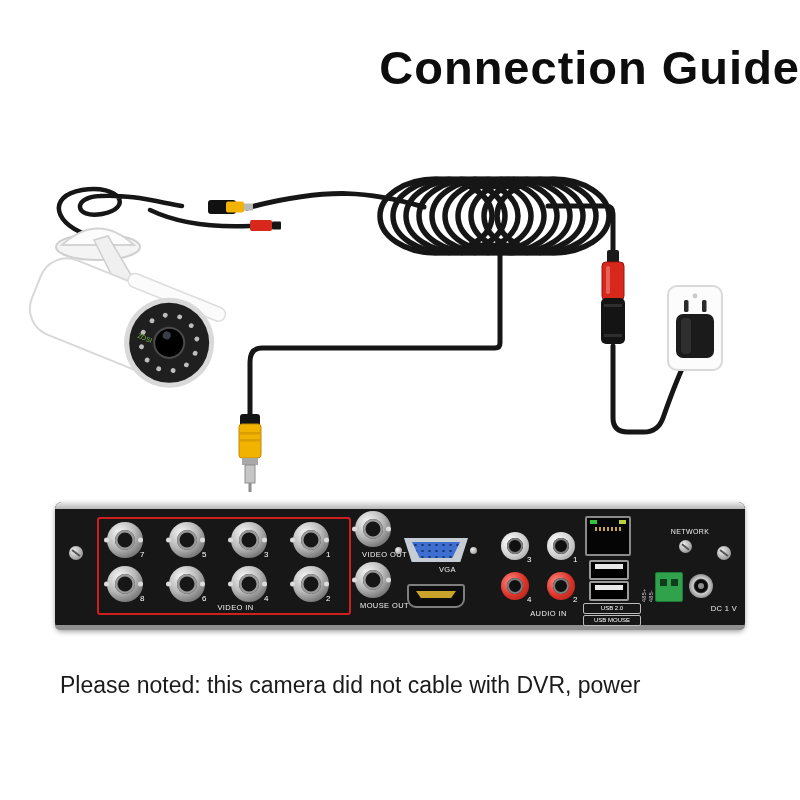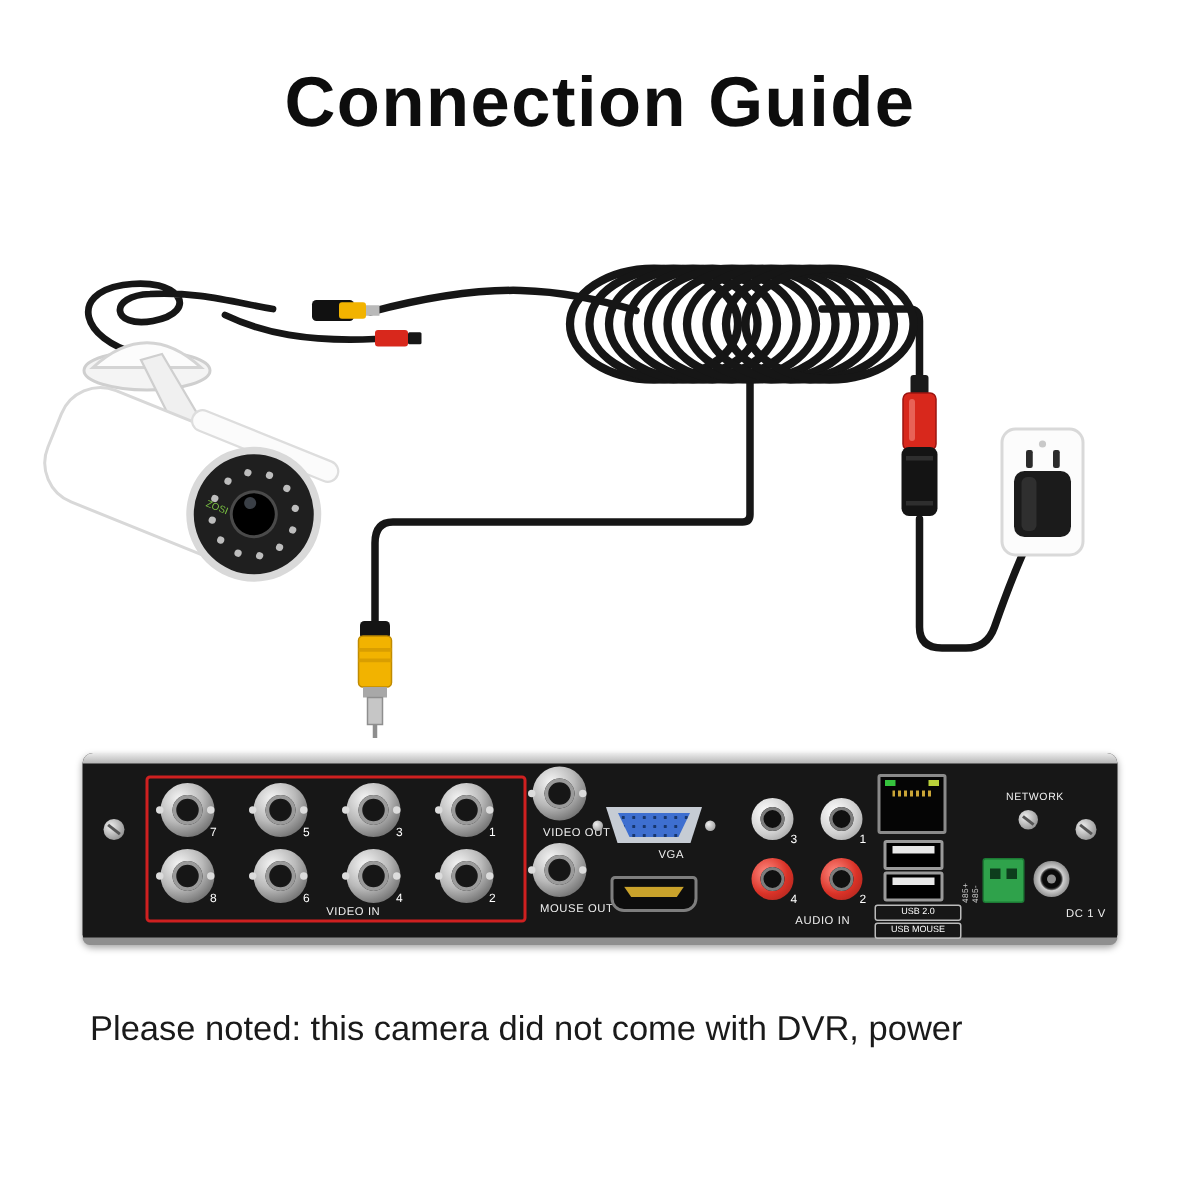--- a/index.html
+++ b/index.html
@@ -1,18 +1,18 @@
 <!DOCTYPE html>
 <html style="--accent_red: #cf2020; --bnc_yellow: #f2b300; --vga_blue: #3e6fd0;"><head>
 <meta charset="utf-8">
 <style>
   html,body{margin:0;padding:0;width:800px;height:800px;background:#fff;overflow:hidden;}
   .stage{position:relative;width:800px;height:800px;background:#fff;font-family:"Liberation Sans",sans-serif;}
 
-  .title{position:absolute;top:40px;left:0;width:100%;margin:0;text-align:center;
+  .title{position:absolute;top:40px;left:0;width:100%;margin:0;text-align:right;
          font-size:47px;font-weight:bold;letter-spacing:1px;color:#0d0d0d;}
 
   .illustration{position:absolute;left:0;top:0;width:800px;height:500px;pointer-events:none;}
 
   
   .dvr{position:absolute;left:55px;top:502px;width:690px;height:128px;background:#171717;
        border-radius:7px;box-shadow:0 2px 5px rgba(0,0,0,.35);}
   .top-edge{position:absolute;left:0;top:0;right:0;height:7px;background:linear-gradient(#ececec,#b5b5b5);
             border-radius:7px 7px 0 0;}
   .bottom-edge{position:absolute;left:0;bottom:0;right:0;height:5px;background:#8f8f8f;border-radius:0 0 7px 7px;}
@@ -291,15 +291,15 @@
     <div class="usb-label" style="top:113px">USB MOUSE</div>
 
     <span class="rs485-label" style="left:586px">485+</span>
     <span class="rs485-label" style="left:593px">485-</span>
     <div class="terminal-block"></div>
     <div class="dc-jack"></div>
     <div class="label dc-label">DC 1 V</div>
   </div>
 
   <p class="note">
-    <span>Please noted: this camera did not come with DVR, power</span><br>
+    <span>Please noted: this camera did not cable with DVR, power</span><br>
   </p>
 </div>
 
 </body></html>

